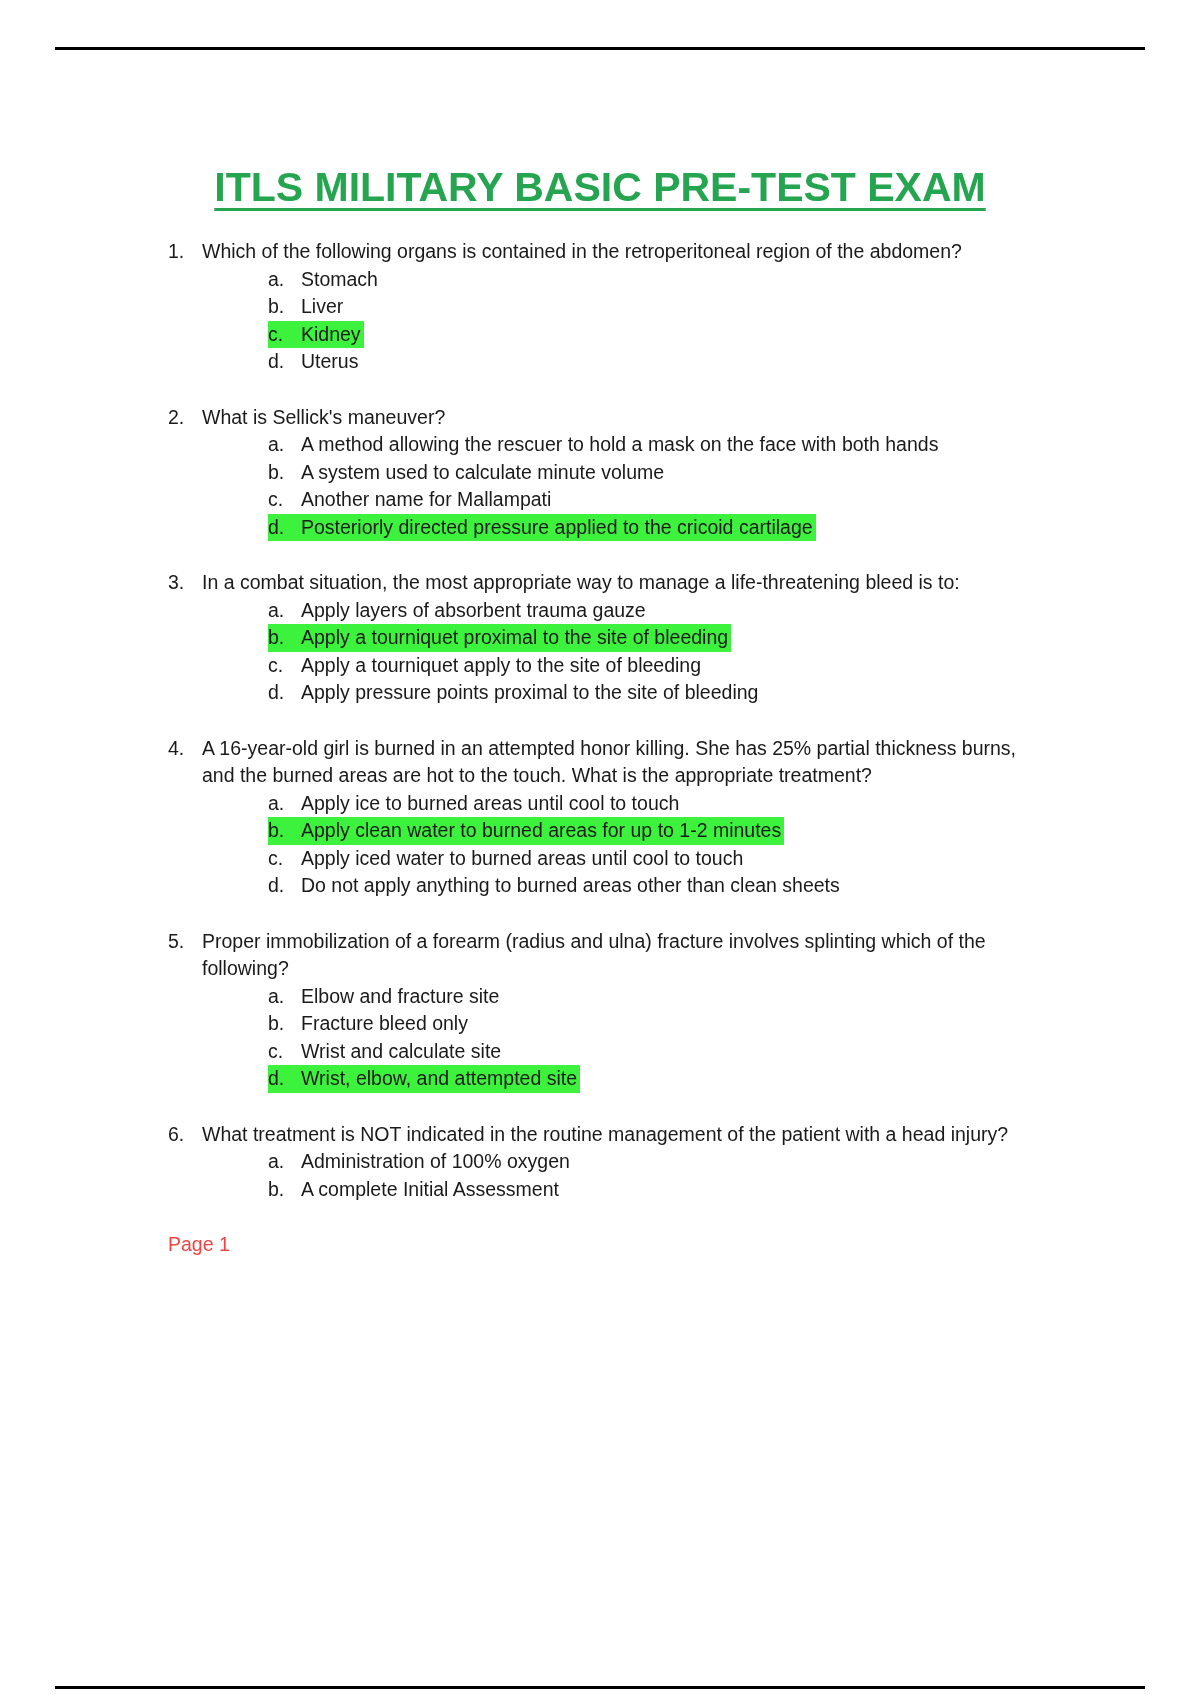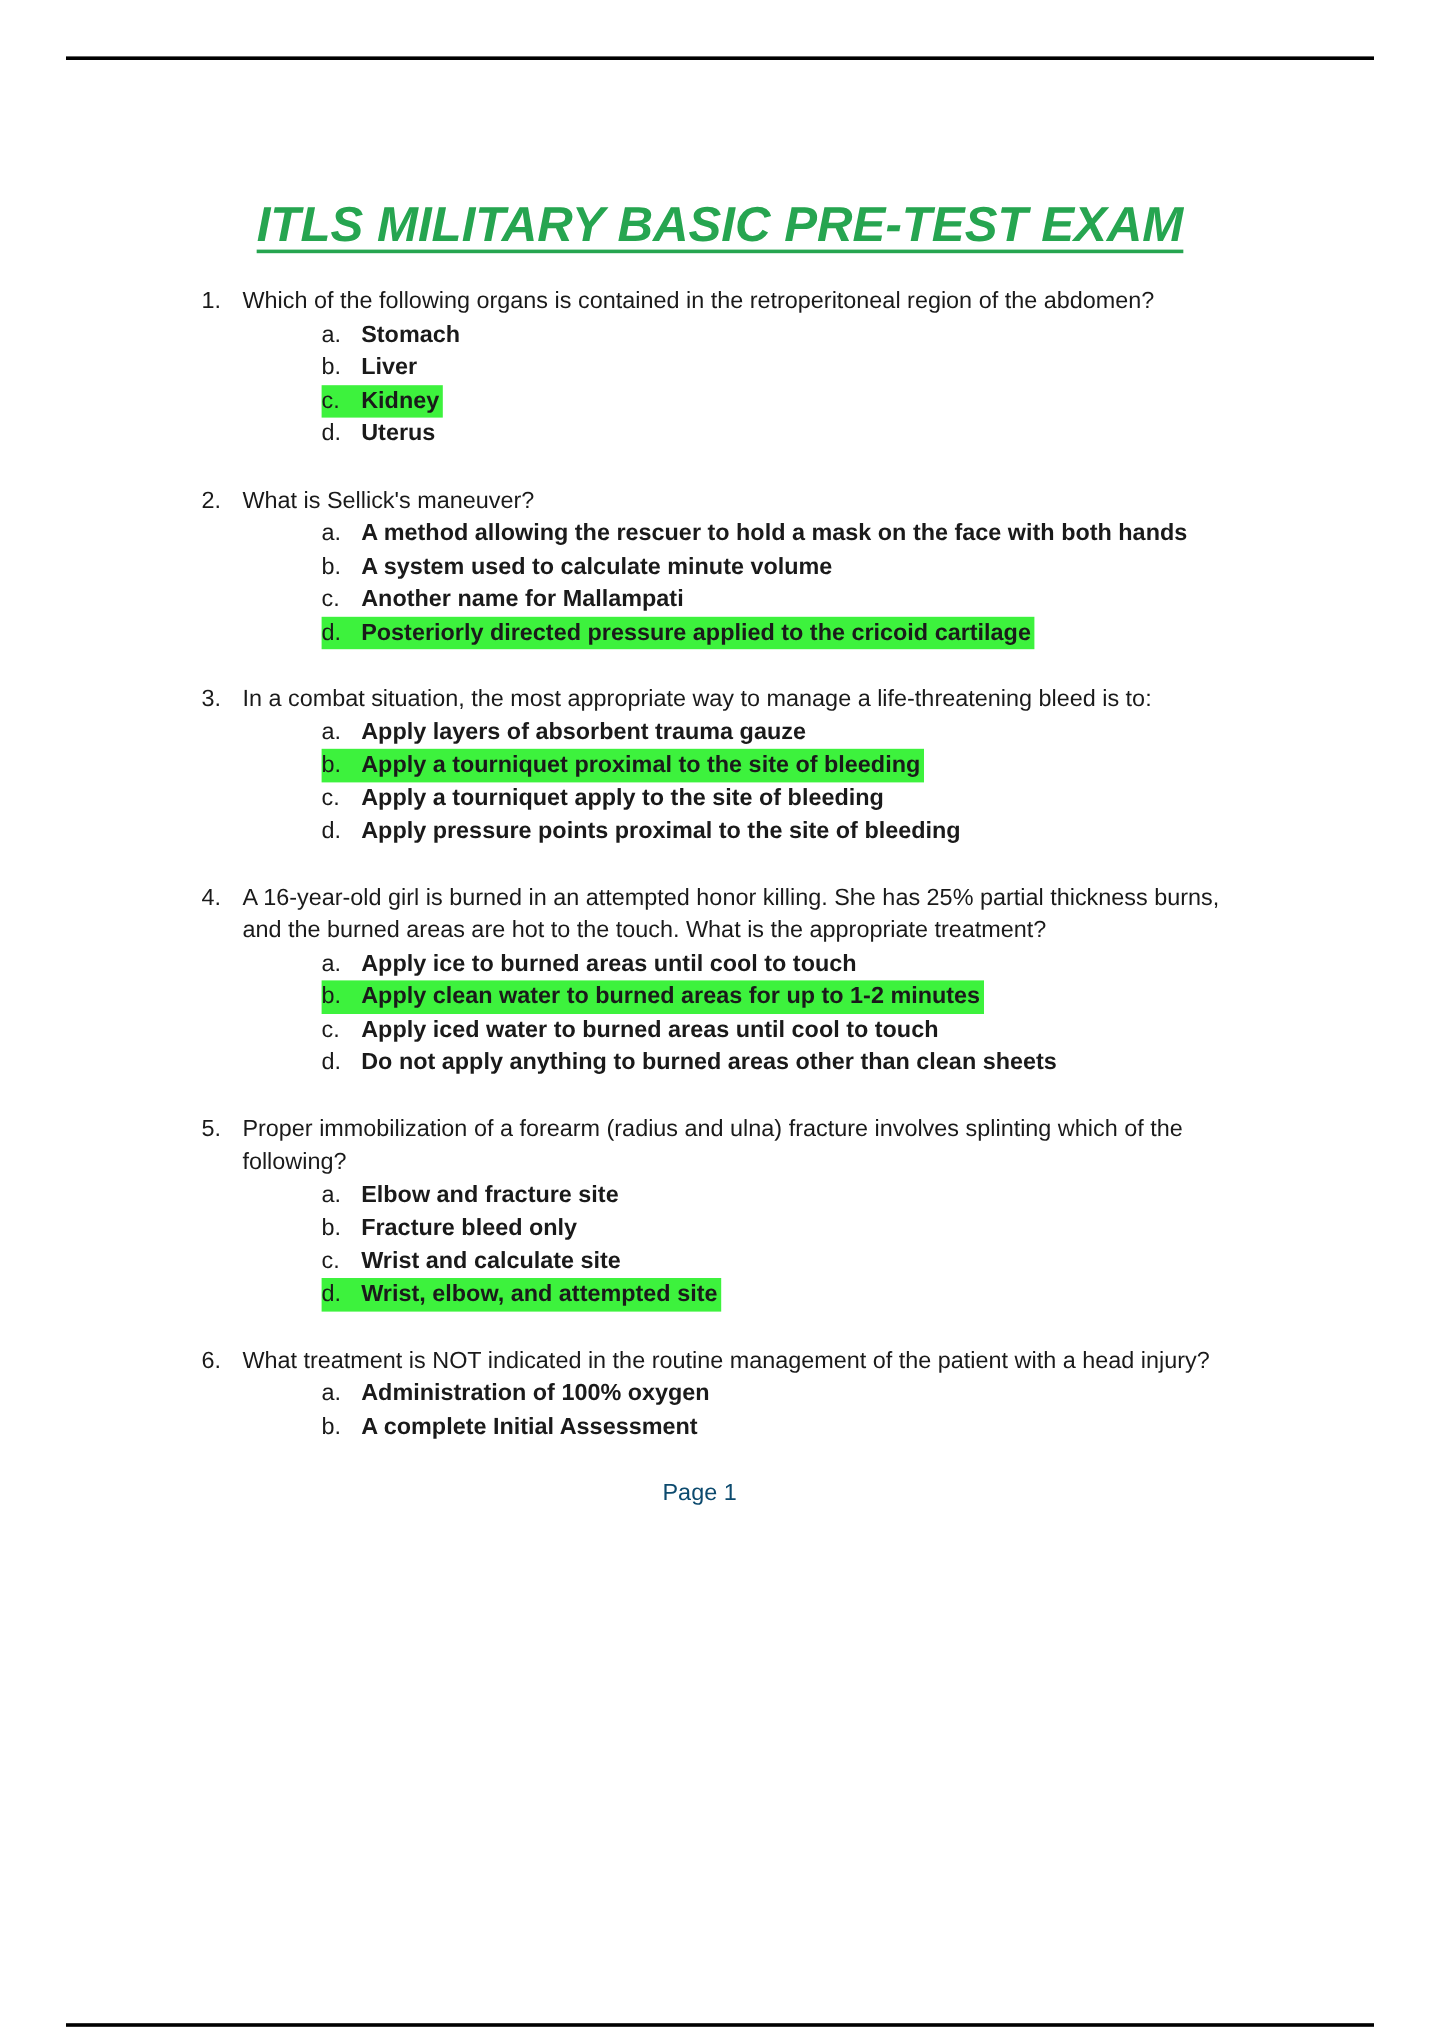--- a/index.html
+++ b/index.html
@@ -33,21 +33,21 @@
     font-size:41px;
     line-height:58px;
     color:var(--title-color, #26A550);
   }
   .title-line {
     display:inline-block;
     text-decoration:underline;
     text-decoration-thickness:3px;
     text-underline-offset:7px;
   }
-  .title-block .trow { display:block;font-style:italic; }
+  .title-block .trow { display:block; }
 
   .content {
     margin-left:168px;
     width:868px;
     padding-top:22px;
     font-size:19.5px;
     line-height:27.5px;
     color:#1a1a1a;
   }
 
@@ -55,34 +55,34 @@
   .q-head { display:flex; }
   .q-num { width:34px; flex:0 0 34px; }
   .q-text { flex:1; max-width:830px; }
 
   .q-options { margin-left:100px; }
   .opt-row {
     display:flex;
     width:fit-content;
   }
   .opt-letter { width:33px; flex:0 0 33px; }
-  .opt-text { white-space:nowrap;font-weight:bold; }
+  .opt-text { white-space:nowrap; }
   .opt-row.hl {
     background:var(--hl-color, #3DF23D);
     padding-right:3px;
   }
 
   .footer {
     margin-left:168px;
     width:830px;
-    text-align:center;
+    text-align:left;
     font-size:19.5px;
     line-height:27.5px;
     margin-top:8px;
-    color:#0c4a6e;
+    color:#ef4444;
   }
 </style>
 </head>
 <body>
 
 <div class="page">
 
   <div class="rule rule-top"></div>
 
   <div class="title-block">

